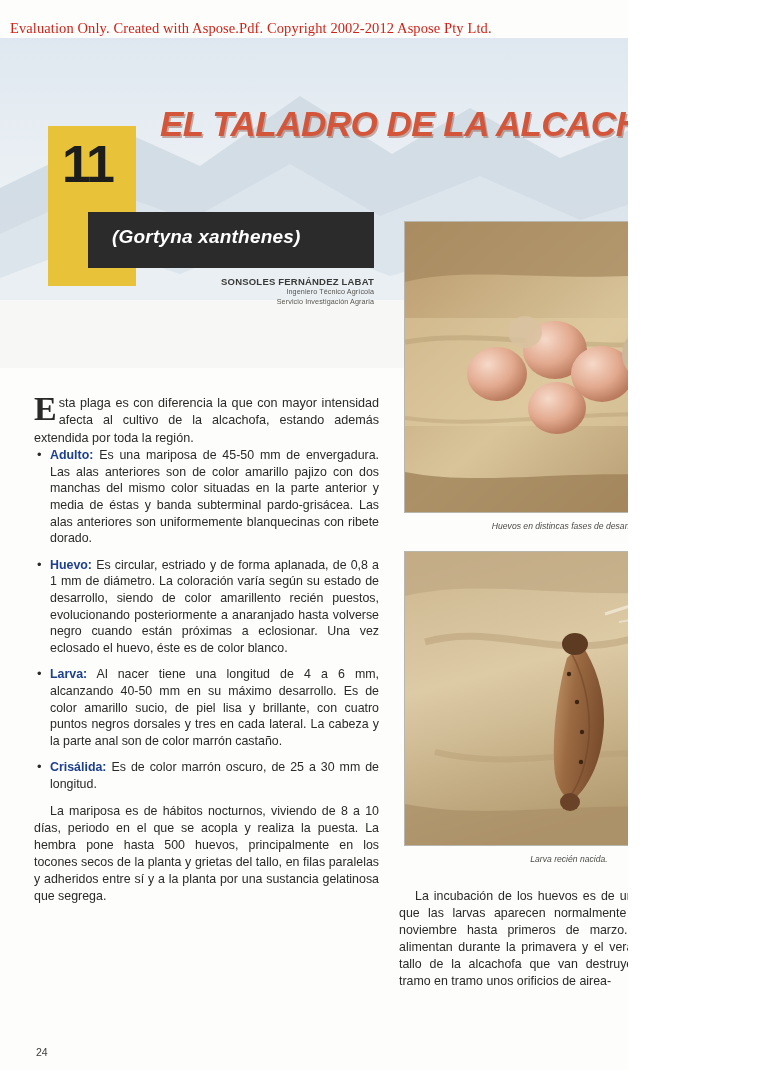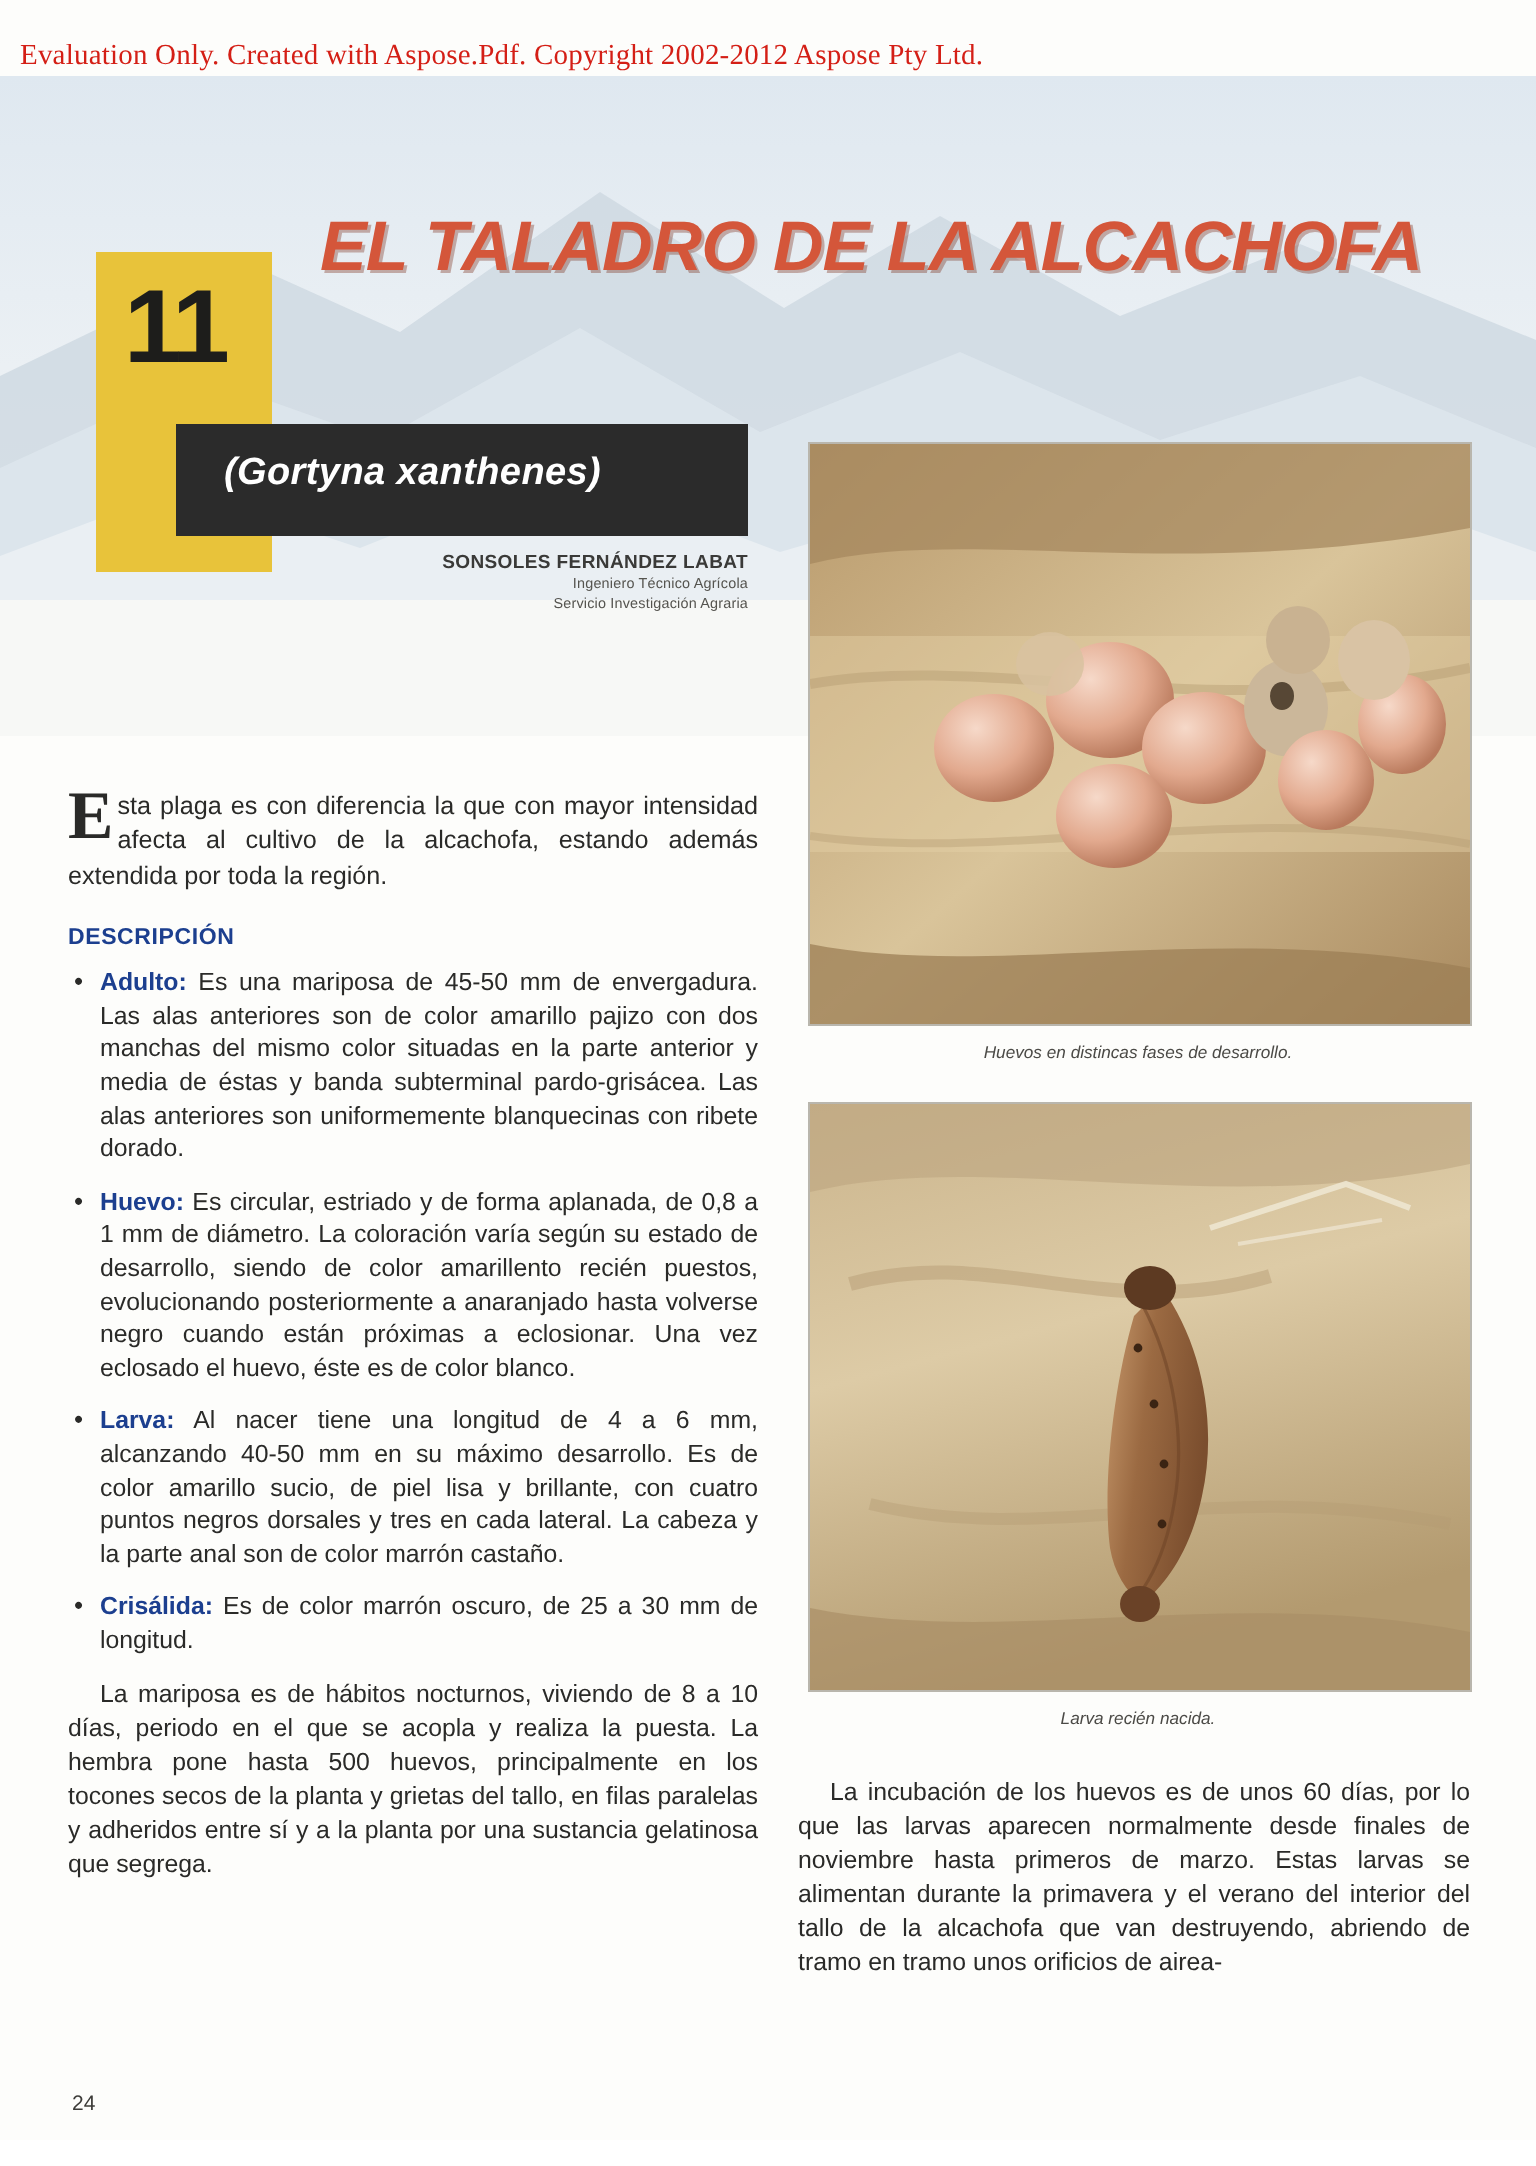--- a/index.html
+++ b/index.html
@@ -12,21 +12,21 @@
     background: #ffffff;
     font-family: "Liberation Sans", sans-serif;
     position: relative;
     overflow: hidden;
   }
 
   
   #page {
     position: absolute;
     left: 0; top: 0;
-    width: 768px;
+    width: 628px;
     height: 1083px;
     background: #fdfdfb;
     overflow: hidden;
   }
 
   
   #watermark {
     position: absolute;
     left: 10px;
     top: 20px;
@@ -371,21 +371,20 @@
       <circle cx="176" cy="210" r="2.2" fill="#3b2413"></circle>
     </svg>
   </div>
   <div class="caption" id="caption-larva">Larva recién nacida.</div>
 
   <div class="col" id="col-left">
     <div class="intro">
       <span class="dropcap">E</span><span>sta plaga es con diferencia la que con mayor intensidad afecta al cultivo de la alcachofa, estando además extendida por toda la región.</span>
     </div>
 
-    <h2 class="section">DESCRIPCIÓN</h2>
 
     <ul class="bullets">
       <li>
         <span class="term">Adulto:</span><span> Es una mariposa de 45-50 mm de envergadura. Las alas anteriores son de color amarillo pajizo con dos manchas del mismo color situadas en la parte anterior y media de éstas y banda subterminal pardo-grisácea. Las alas anteriores son uniformemente blanquecinas con ribete dorado.</span>
       </li>
       <li>
         <span class="term">Huevo:</span><span> Es circular, estriado y de forma aplanada, de 0,8 a 1 mm de diámetro. La coloración varía según su estado de desarrollo, siendo de color amarillento recién puestos, evolucionando posteriormente a anaranjado hasta volverse negro cuando están próximas a eclosionar. Una vez eclosado el huevo, éste es de color blanco.</span>
       </li>
       <li>
         <span class="term">Larva:</span><span> Al nacer tiene una longitud de 4 a 6 mm, alcanzando 40-50 mm en su máximo desarrollo. Es de color amarillo sucio, de piel lisa y brillante, con cuatro puntos negros dorsales y tres en cada lateral. La cabeza y la parte anal son de color marrón castaño.</span>

